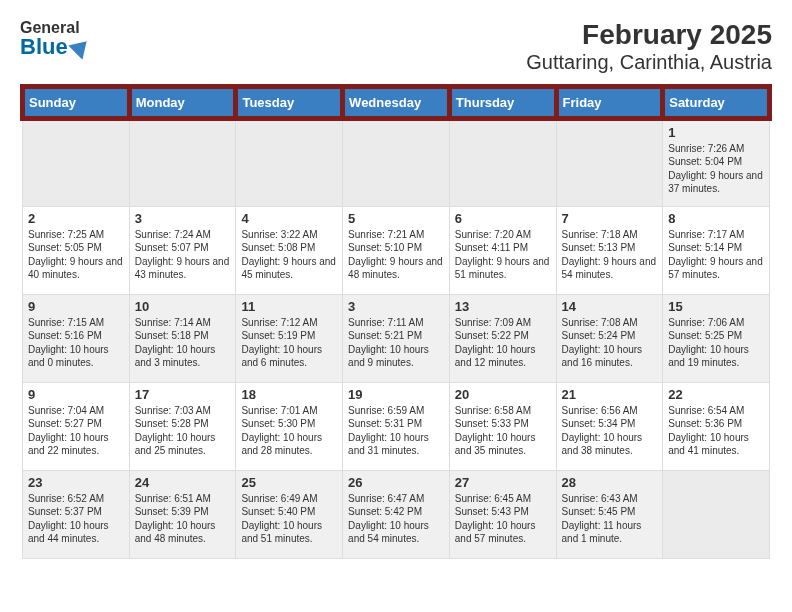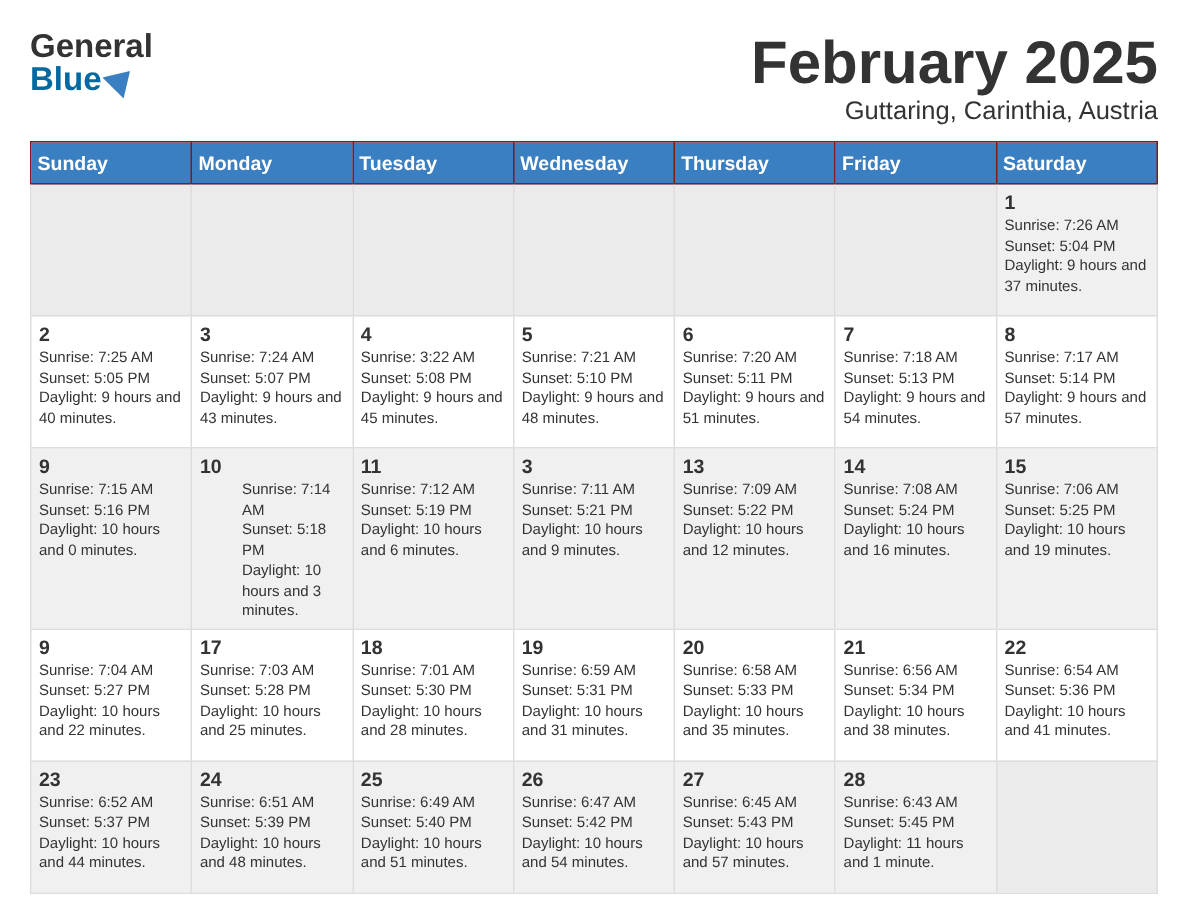--- a/index.html
+++ b/index.html
@@ -15,21 +15,21 @@
       justify-content: space-between;
       align-items: flex-start;
       margin-bottom: 10px;
     }
     .logo {
       display: flex;
       flex-direction: column;
       align-items: flex-start;
     }
     .logo-general {
-      font-size: 22px;
+      font-size: 16px;
       font-weight: bold;
       color: #333;
       line-height: 1;
     }
     .logo-blue {
       font-size: 22px;
       font-weight: bold;
       color: #0369a1;
       line-height: 1;
       display: flex;
@@ -42,41 +42,41 @@
       border-right: 10px solid transparent;
       border-bottom: 16px solid #3a7fc1;
       display: inline-block;
       margin-left: 3px;
       transform: rotate(45deg);
     }
     .title-block {
       text-align: right;
     }
     .month-title {
-      font-size: 40px;
+      font-size: 28px;
       font-weight: bold;
       color: #333;
       line-height: 1.1;
     }
     .location-title {
-      font-size: 17px;
+      font-size: 20px;
       color: #333;
     }
     .calendar {
       width: 100%;
       border-collapse: collapse;
       border: 1px solid #ccc;
     }
     .calendar th {
       background-color: #3a7fc1;
       color: white;
       font-size: 13px;
       padding: 6px 4px;
       text-align: left;
-      border: 1px solid #7f1d1d;
+      border: 5px solid #7f1d1d;
       font-weight: bold;
     }
     .calendar td {
       width: calc(100% / 7);
       vertical-align: top;
       padding: 4px 5px;
       font-size: 10.5px;
       color: #333;
       border: 1px solid #ddd;
       min-height: 80px;
@@ -169,21 +169,21 @@
         </td>
         <td>
           <span class="day-number">5</span>
           <div class="day-info" style="white-space: pre-line;">Sunrise: 7:21 AM
 Sunset: 5:10 PM
 Daylight: 9 hours and 48 minutes.</div>
         </td>
         <td>
           <span class="day-number">6</span>
           <div class="day-info" style="white-space: pre-line;">Sunrise: 7:20 AM
-Sunset: 5:11 PM
+Sunset: 4:11 PM
 Daylight: 9 hours and 51 minutes.</div>
         </td>
         <td>
           <span class="day-number">7</span>
           <div class="day-info" style="white-space: pre-line;">Sunrise: 7:18 AM
 Sunset: 5:13 PM
 Daylight: 9 hours and 54 minutes.</div>
         </td>
         <td>
           <span class="day-number">8</span>
@@ -194,21 +194,21 @@
       </tr>
       <tr class="row-shaded">
         <td>
           <span class="day-number">9</span>
           <div class="day-info" style="white-space: pre-line;">Sunrise: 7:15 AM
 Sunset: 5:16 PM
 Daylight: 10 hours and 0 minutes.</div>
         </td>
         <td>
           <span class="day-number">10</span>
-          <div class="day-info" style="white-space: pre-line; margin-left: 28px;">Sunrise: 7:14 AM
+          <div class="day-info" style="white-space: pre-line;">Sunrise: 7:14 AM
 Sunset: 5:18 PM
 Daylight: 10 hours and 3 minutes.</div>
         </td>
         <td>
           <span class="day-number">11</span>
           <div class="day-info" style="white-space: pre-line;">Sunrise: 7:12 AM
 Sunset: 5:19 PM
 Daylight: 10 hours and 6 minutes.</div>
         </td>
         <td>

